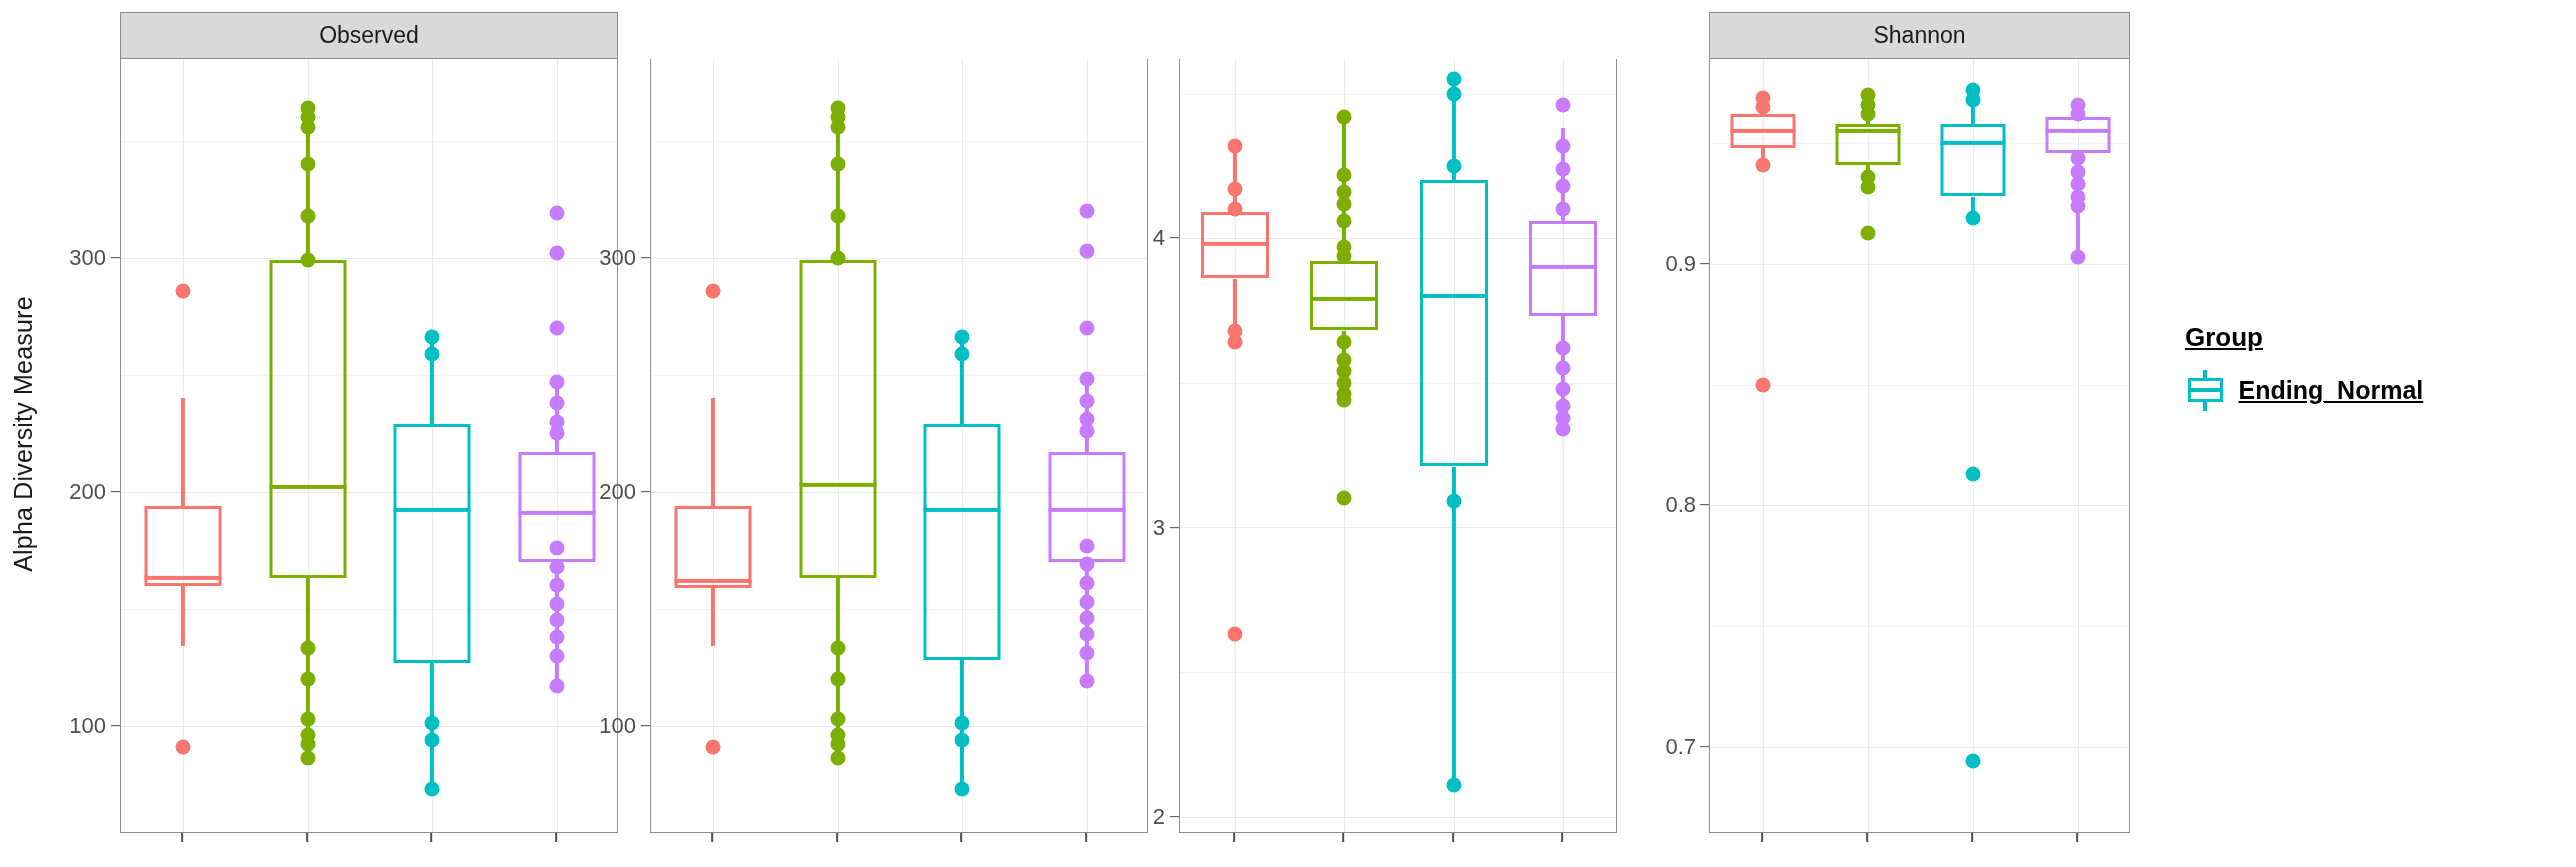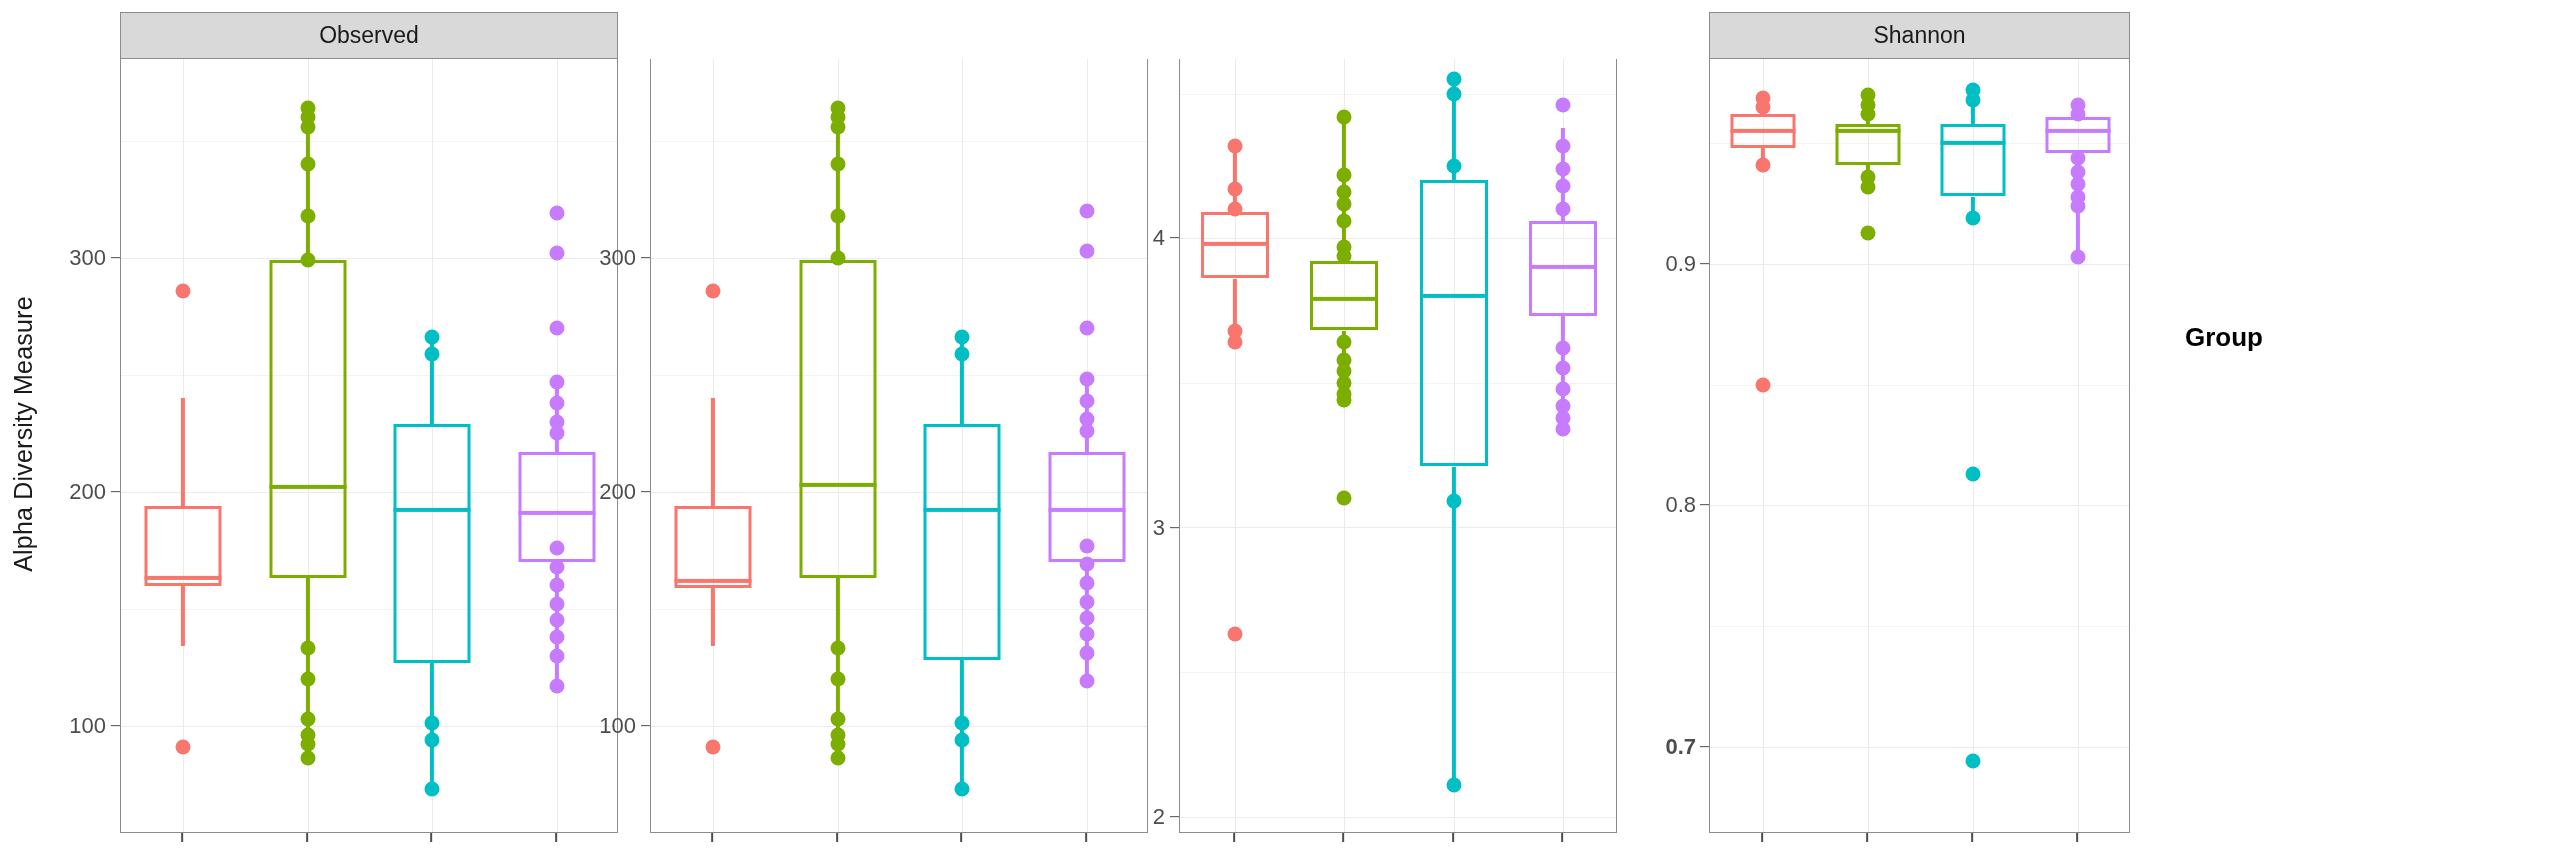--- a/index.html
+++ b/index.html
@@ -137,20 +137,21 @@
     height: 15px;
     border-radius: 50%;
     transform: translate(-50%, -50%);
   }
   
   #legend {
     position: absolute;
     left: 2185px;
     top: 322px;
     width: 370px;
+    text-decoration: underline;
   }
   #legend-title {
     font-size: 26px;
     font-weight: bold;
     color: #000000;
     margin-bottom: 11.8px;
   }
   .legend-row {
     display: flex;
     align-items: center;
@@ -508,32 +509,40 @@
             <div class="bp-pt" style="left: 368px; top: 55px; background: rgb(199, 124, 255);"></div>
             <div class="bp-pt" style="left: 368px; top: 99px; background: rgb(199, 124, 255);"></div>
             <div class="bp-pt" style="left: 368px; top: 113px; background: rgb(199, 124, 255);"></div>
             <div class="bp-pt" style="left: 368px; top: 125px; background: rgb(199, 124, 255);"></div>
             <div class="bp-pt" style="left: 368px; top: 138px; background: rgb(199, 124, 255);"></div>
             <div class="bp-pt" style="left: 368px; top: 147px; background: rgb(199, 124, 255);"></div>
             <div class="bp-pt" style="left: 368px; top: 198px; background: rgb(199, 124, 255);"></div>
           </div>
         </div>
         <div class="tick-mark" style="left: -9.3px; top: 735px;"></div>
-        <div class="tick-label" style="left: -89px; width: 76px; top: 735px; font-weight: bold;">0.7</div>
+        <div class="tick-label" style="left: -89px; width: 76px; top: 735px;">0.7</div>
         <div class="tick-mark" style="left: -9.3px; top: 493px;"></div>
         <div class="tick-label" style="left: -89px; width: 76px; top: 493px;">0.8</div>
         <div class="tick-mark" style="left: -9.3px; top: 252px;"></div>
         <div class="tick-label" style="left: -89px; width: 76px; top: 252px;">0.9</div>
         <div class="xtick-mark" style="left: 53px; top: 821px;"></div>
         <div class="xtick-mark" style="left: 158px; top: 821px;"></div>
         <div class="xtick-mark" style="left: 263px; top: 821px;"></div>
         <div class="xtick-mark" style="left: 368px; top: 821px;"></div>
       </div>
     </div>
 
   <div id="legend">
     <div id="legend-title">Group</div>
     <div id="legend-items">
+        <div class="legend-row">
+          <div class="legend-key">
+            <div class="lk-vline" style="background: rgb(0, 191, 196);"></div>
+            <div class="lk-rect" style="border-color: rgb(0, 191, 196);"></div>
+            <div class="lk-med" style="background: rgb(0, 191, 196);"></div>
+          </div>
+          <div class="legend-label">Ending_Normal</div>
+        </div>
       </div>
   </div>
 
 </div>
 
 
 </body></html>

